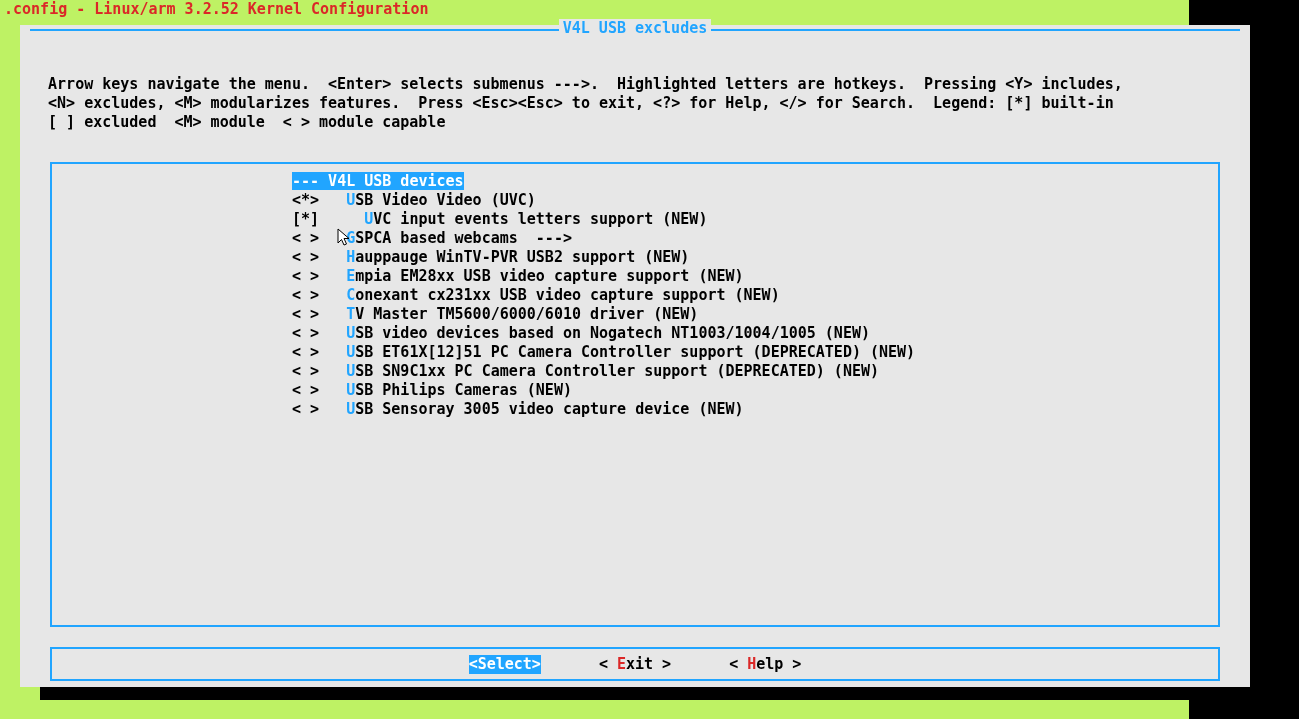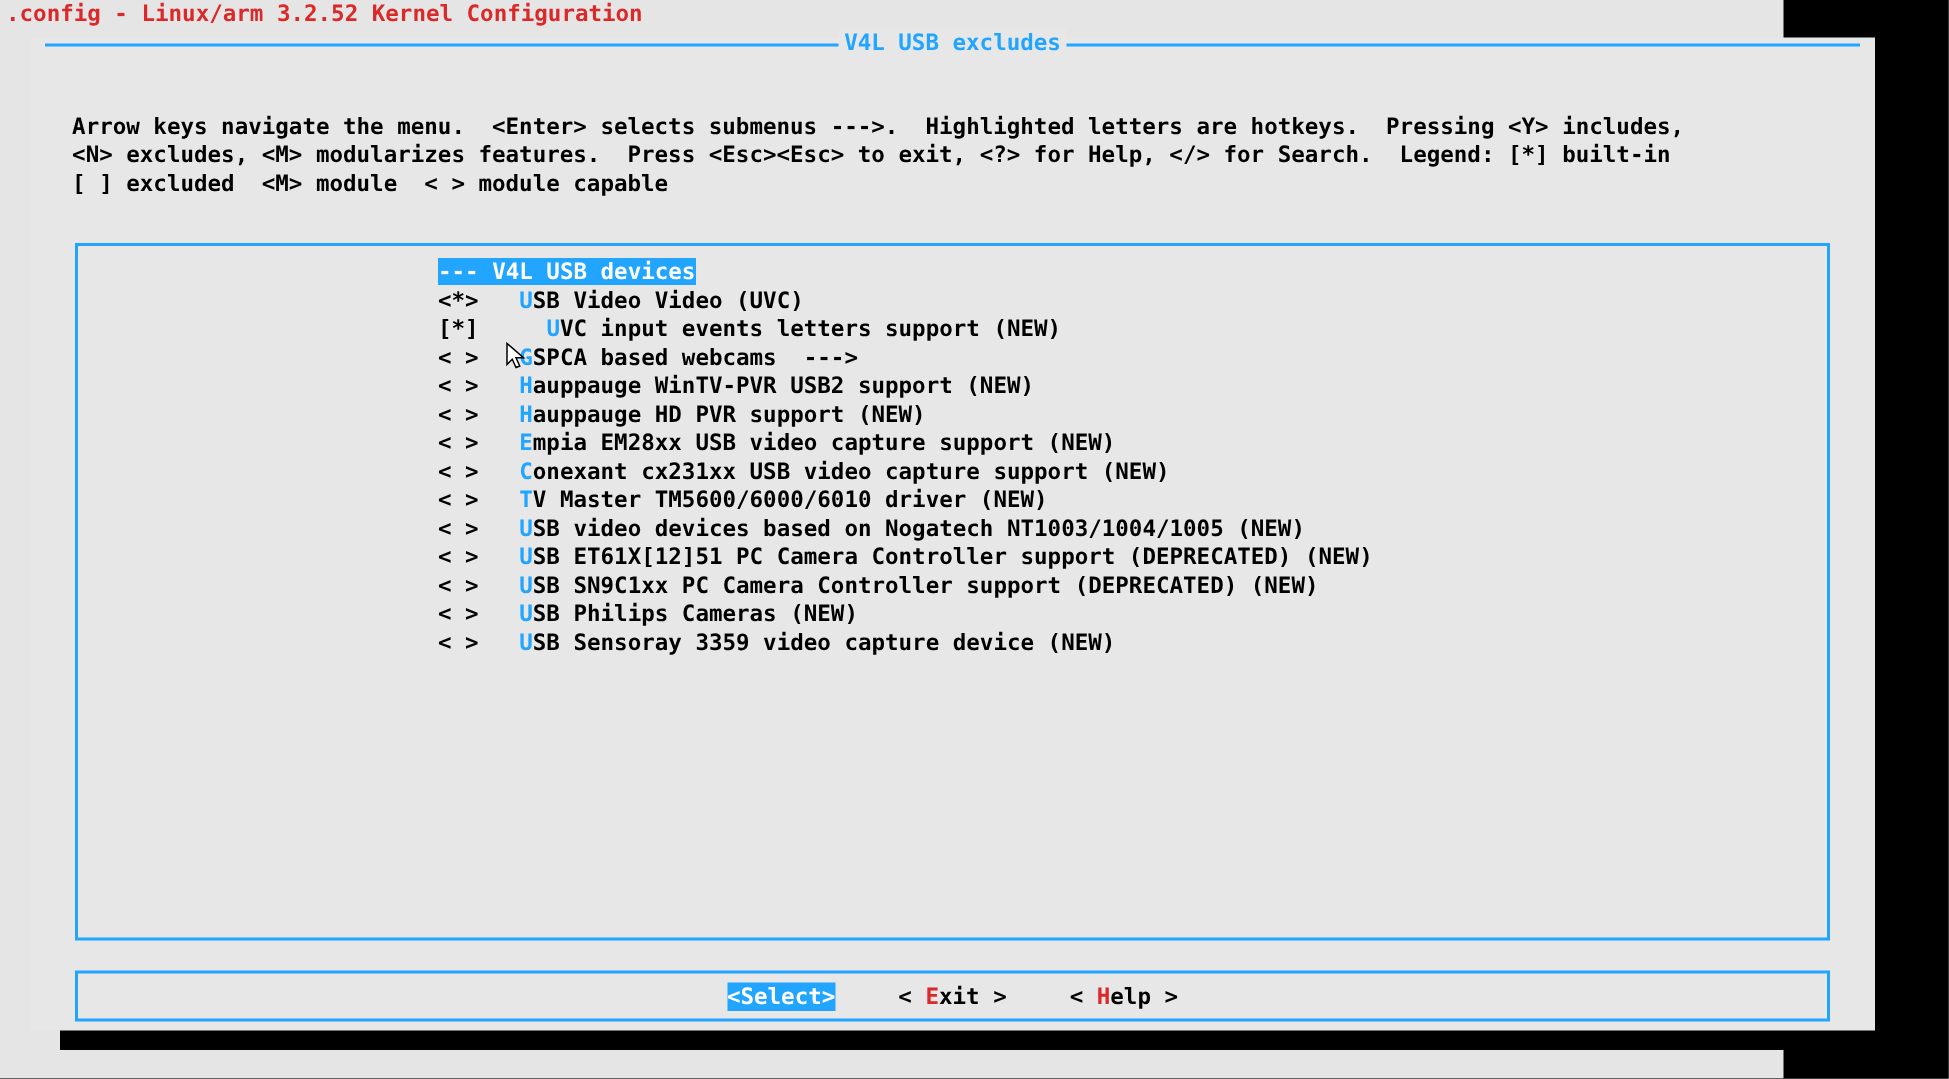--- a/index.html
+++ b/index.html
@@ -8,21 +8,21 @@
     background: #000;
     font-family: "DejaVu Sans Mono", "Liberation Mono", "Courier New", monospace;
     font-size: 15px;
     line-height: 19px;
     font-weight: bold;
     overflow: hidden;
   }
   .screen {
     width: 1189px;
     height: 719px;
-    background: #e5e5e5;
+    background: #bef264;
     position: relative;
   }
   .title-line {
     position: absolute;
     top: 0;
     left: 0;
     right: 0;
     height: 19px;
     padding-left: 4px;
     color: #db2828;
@@ -75,21 +75,21 @@
     background: #21a5ff;
     color: #fff;
   }
   .bottom-bar {
     margin: 20px 30px 0 30px;
     border: 2px solid #21a5ff;
     height: 30px;
     display: flex;
     justify-content: center;
     align-items: center;
-    gap: 42px;
+    gap: 58px;
     color: #000;
   }
   .bottom-bar .btn { white-space: pre; }
   .bottom-bar .btn.selected {
     background: #21a5ff;
     color: #fff;
   }
   .bottom-bar .btn .hot { color: #db2828; }
   .cursor {
     position: absolute;
@@ -117,29 +117,28 @@
     <div class="instructions">  Arrow keys navigate the menu.  &lt;Enter&gt; selects submenus ---&gt;.  Highlighted letters are hotkeys.  Pressing &lt;Y&gt; includes,
   &lt;N&gt; excludes, &lt;M&gt; modularizes features.  Press &lt;Esc&gt;&lt;Esc&gt; to exit, &lt;?&gt; for Help, &lt;/&gt; for Search.  Legend: [*] built-in
   [ ] excluded  &lt;M&gt; module  &lt; &gt; module capable</div>
 
     <div class="inner-box" id="menu-list">
         <div class="row selected"><span class="seg">--- V4L USB devices</span></div>
         <div class="row"><span class="bracket">&lt;*&gt;</span><span>   </span><span class="hot">U</span><span>SB Video Video (UVC)</span></div>
         <div class="row"><span class="bracket">[*]</span><span>     </span><span class="hot">U</span><span>VC input events letters support (NEW)</span></div>
         <div class="row"><span class="bracket">&lt; &gt;</span><span>   </span><span class="hot">G</span><span>SPCA based webcams  ---&gt;</span></div>
         <div class="row"><span class="bracket">&lt; &gt;</span><span>   </span><span class="hot">H</span><span>auppauge WinTV-PVR USB2 support (NEW)</span></div>
-        <div class="row"><span class="bracket">&lt; &gt;</span><span>   </span><span class="hot">H</span><span>auppauge HD PVR support (NEW)</span></div>
         <div class="row"><span class="bracket">&lt; &gt;</span><span>   </span><span class="hot">E</span><span>mpia EM28xx USB video capture support (NEW)</span></div>
         <div class="row"><span class="bracket">&lt; &gt;</span><span>   </span><span class="hot">C</span><span>onexant cx231xx USB video capture support (NEW)</span></div>
         <div class="row"><span class="bracket">&lt; &gt;</span><span>   </span><span class="hot">T</span><span>V Master TM5600/6000/6010 driver (NEW)</span></div>
         <div class="row"><span class="bracket">&lt; &gt;</span><span>   </span><span class="hot">U</span><span>SB video devices based on Nogatech NT1003/1004/1005 (NEW)</span></div>
         <div class="row"><span class="bracket">&lt; &gt;</span><span>   </span><span class="hot">U</span><span>SB ET61X[12]51 PC Camera Controller support (DEPRECATED) (NEW)</span></div>
         <div class="row"><span class="bracket">&lt; &gt;</span><span>   </span><span class="hot">U</span><span>SB SN9C1xx PC Camera Controller support (DEPRECATED) (NEW)</span></div>
         <div class="row"><span class="bracket">&lt; &gt;</span><span>   </span><span class="hot">U</span><span>SB Philips Cameras (NEW)</span></div>
-        <div class="row"><span class="bracket">&lt; &gt;</span><span>   </span><span class="hot">U</span><span>SB Sensoray 3359 video capture device (NEW)</span></div>
+        <div class="row"><span class="bracket">&lt; &gt;</span><span>   </span><span class="hot">U</span><span>SB Sensoray 3005 video capture device (NEW)</span></div>
       </div>
 
     <div class="bottom-bar">
       <span class="btn selected" id="btn-select">&lt;Select&gt;</span>
       <span class="btn" id="btn-exit"><span>&lt; </span><span class="hot">E</span><span>xit &gt;</span></span>
       <span class="btn" id="btn-help"><span>&lt; </span><span class="hot">H</span><span>elp &gt;</span></span>
     </div>
   </div>
 
   <div class="cursor">

